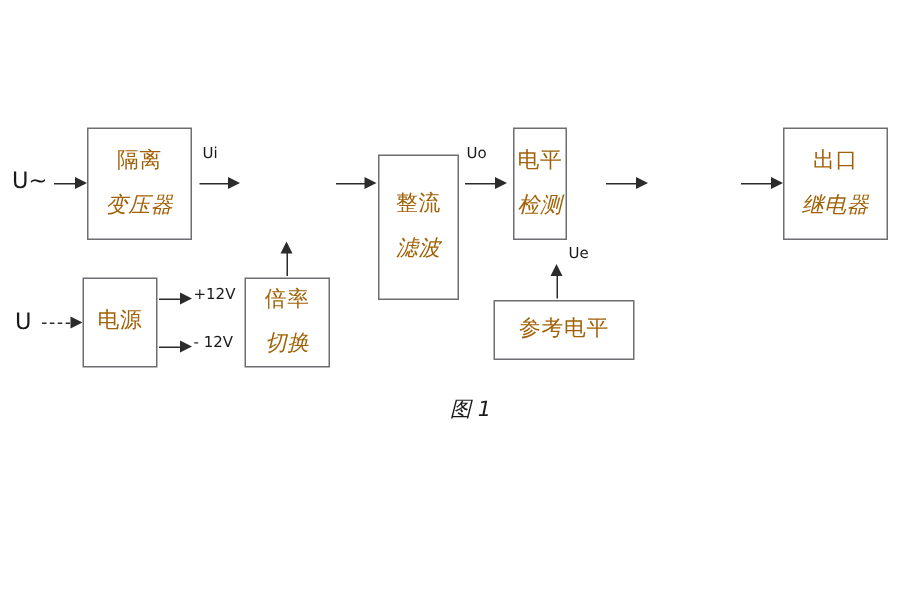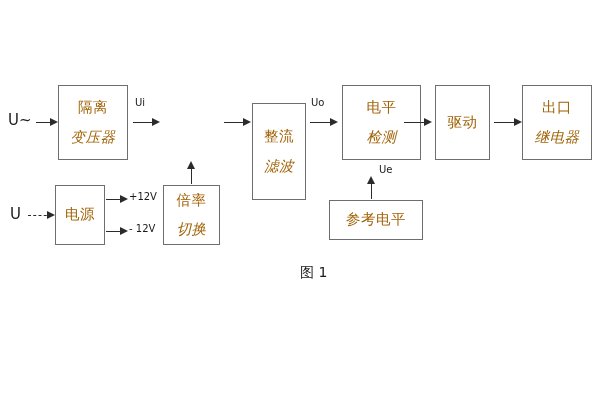--- a/index.html
+++ b/index.html
@@ -75,20 +75,21 @@
     border-left: 4.5px solid transparent;
     border-right: 4.5px solid transparent;
     border-bottom: 8px solid #2b2b2b;
   }
 
   .caption {
     position: absolute;
     color: #1a1a1a;
     font-size: 14px;
     white-space: nowrap;
+    font-style: italic;
   }
 </style>
 </head>
 <body>
 
 <div id="canvas">
 
   <div class="lbl big" style="left:8px; top:113px;">U~</div>
   <div class="hline" style="left:36px; top:122px; width:20px;"></div>
   <div class="arrow-r" style="left:50px; top:117.5px;"></div>
@@ -108,31 +109,28 @@
 
   <div class="box" style="left:252px; top:103px; width:54px; height:97px;">
     <span class="ln">整流</span>
     <span class="ln">滤波</span>
   </div>
 
   <div class="lbl" style="left:311px; top:98px;">Uo</div>
   <div class="hline" style="left:310px; top:122px; width:23px;"></div>
   <div class="arrow-r" style="left:330px; top:117.5px;"></div>
 
-  <div class="box" style="left:342px; top:85px; width:79px; height:75px;">
+  <div class="box" style="left:342px; top:85px; width:36px; height:75px;">
     <span class="ln">电平</span>
     <span class="ln">检测</span>
   </div>
 
   <div class="hline" style="left:404px; top:122px; width:23px;"></div>
   <div class="arrow-r" style="left:424px; top:117.5px;"></div>
 
-  <div class="box single" style="left:435px; top:85px; width:55px; height:75px;">
-    <span class="ln">驱动</span>
-  </div>
 
   <div class="hline" style="left:494px; top:122px; width:23px;"></div>
   <div class="arrow-r" style="left:514px; top:117.5px;"></div>
 
   <div class="box" style="left:522px; top:85px; width:70px; height:75px;">
     <span class="ln">出口</span>
     <span class="ln">继电器</span>
   </div>
 
   <div class="lbl big" style="left:10px; top:207px;">U</div>

